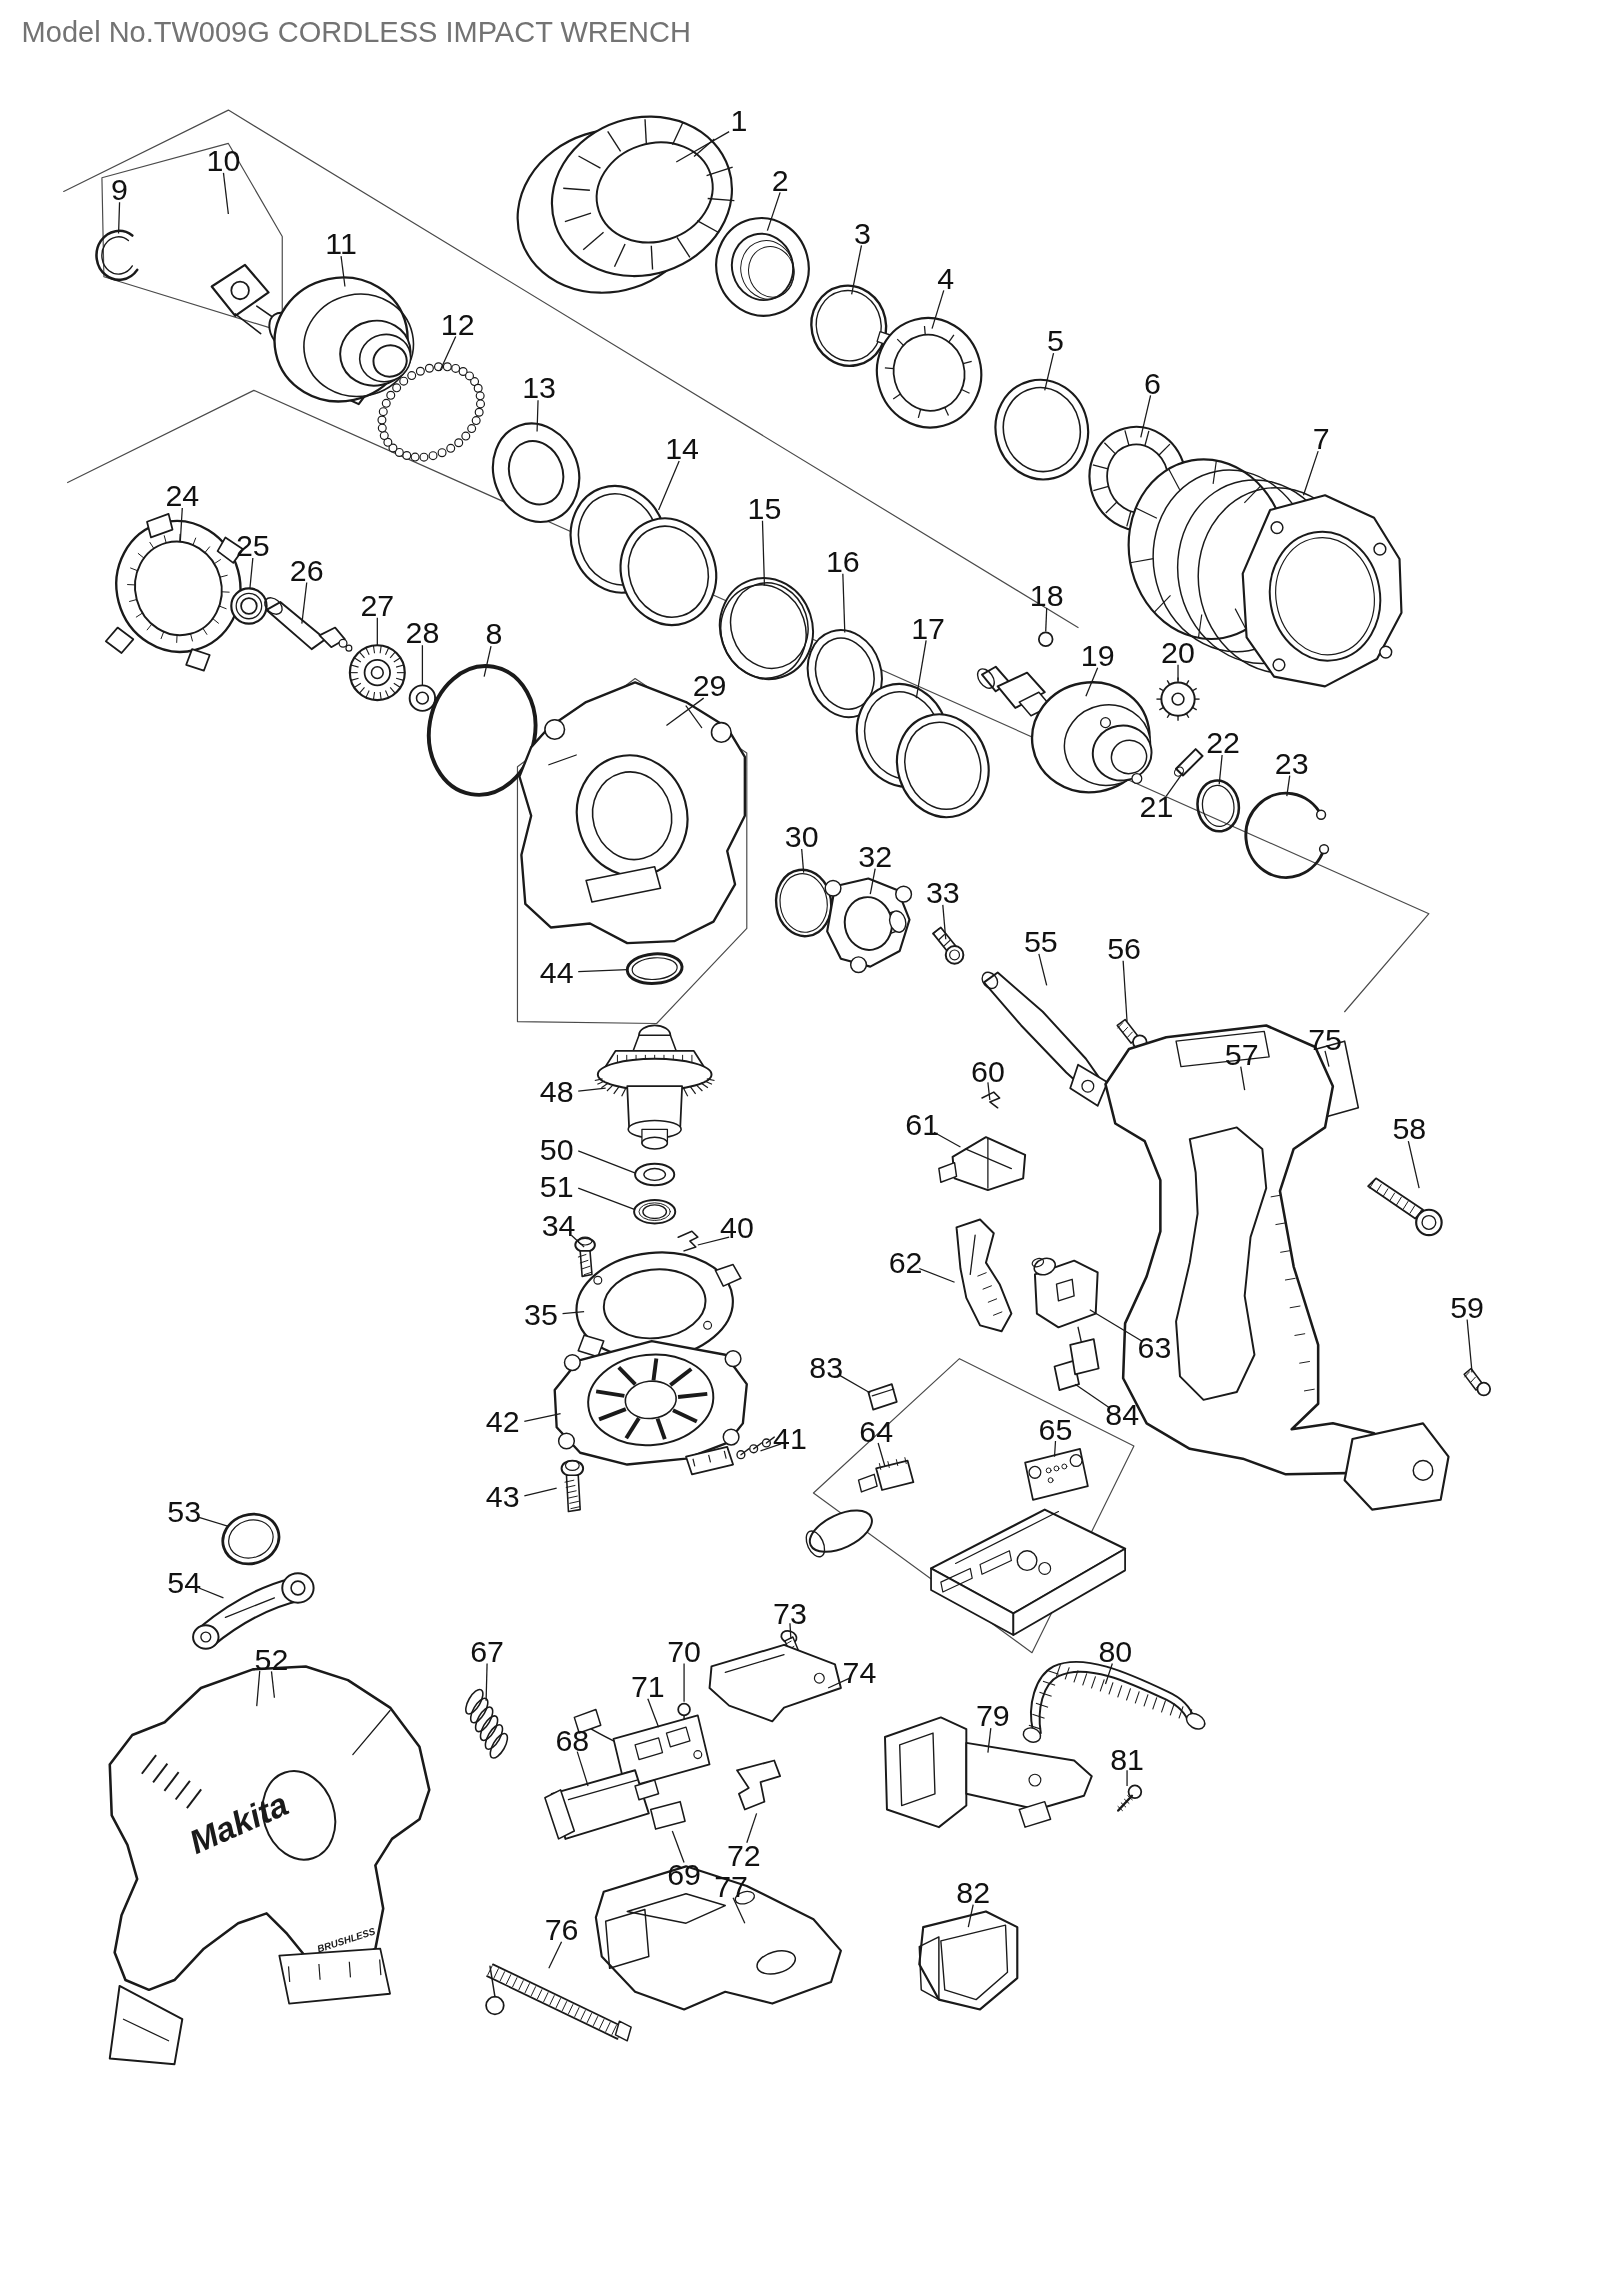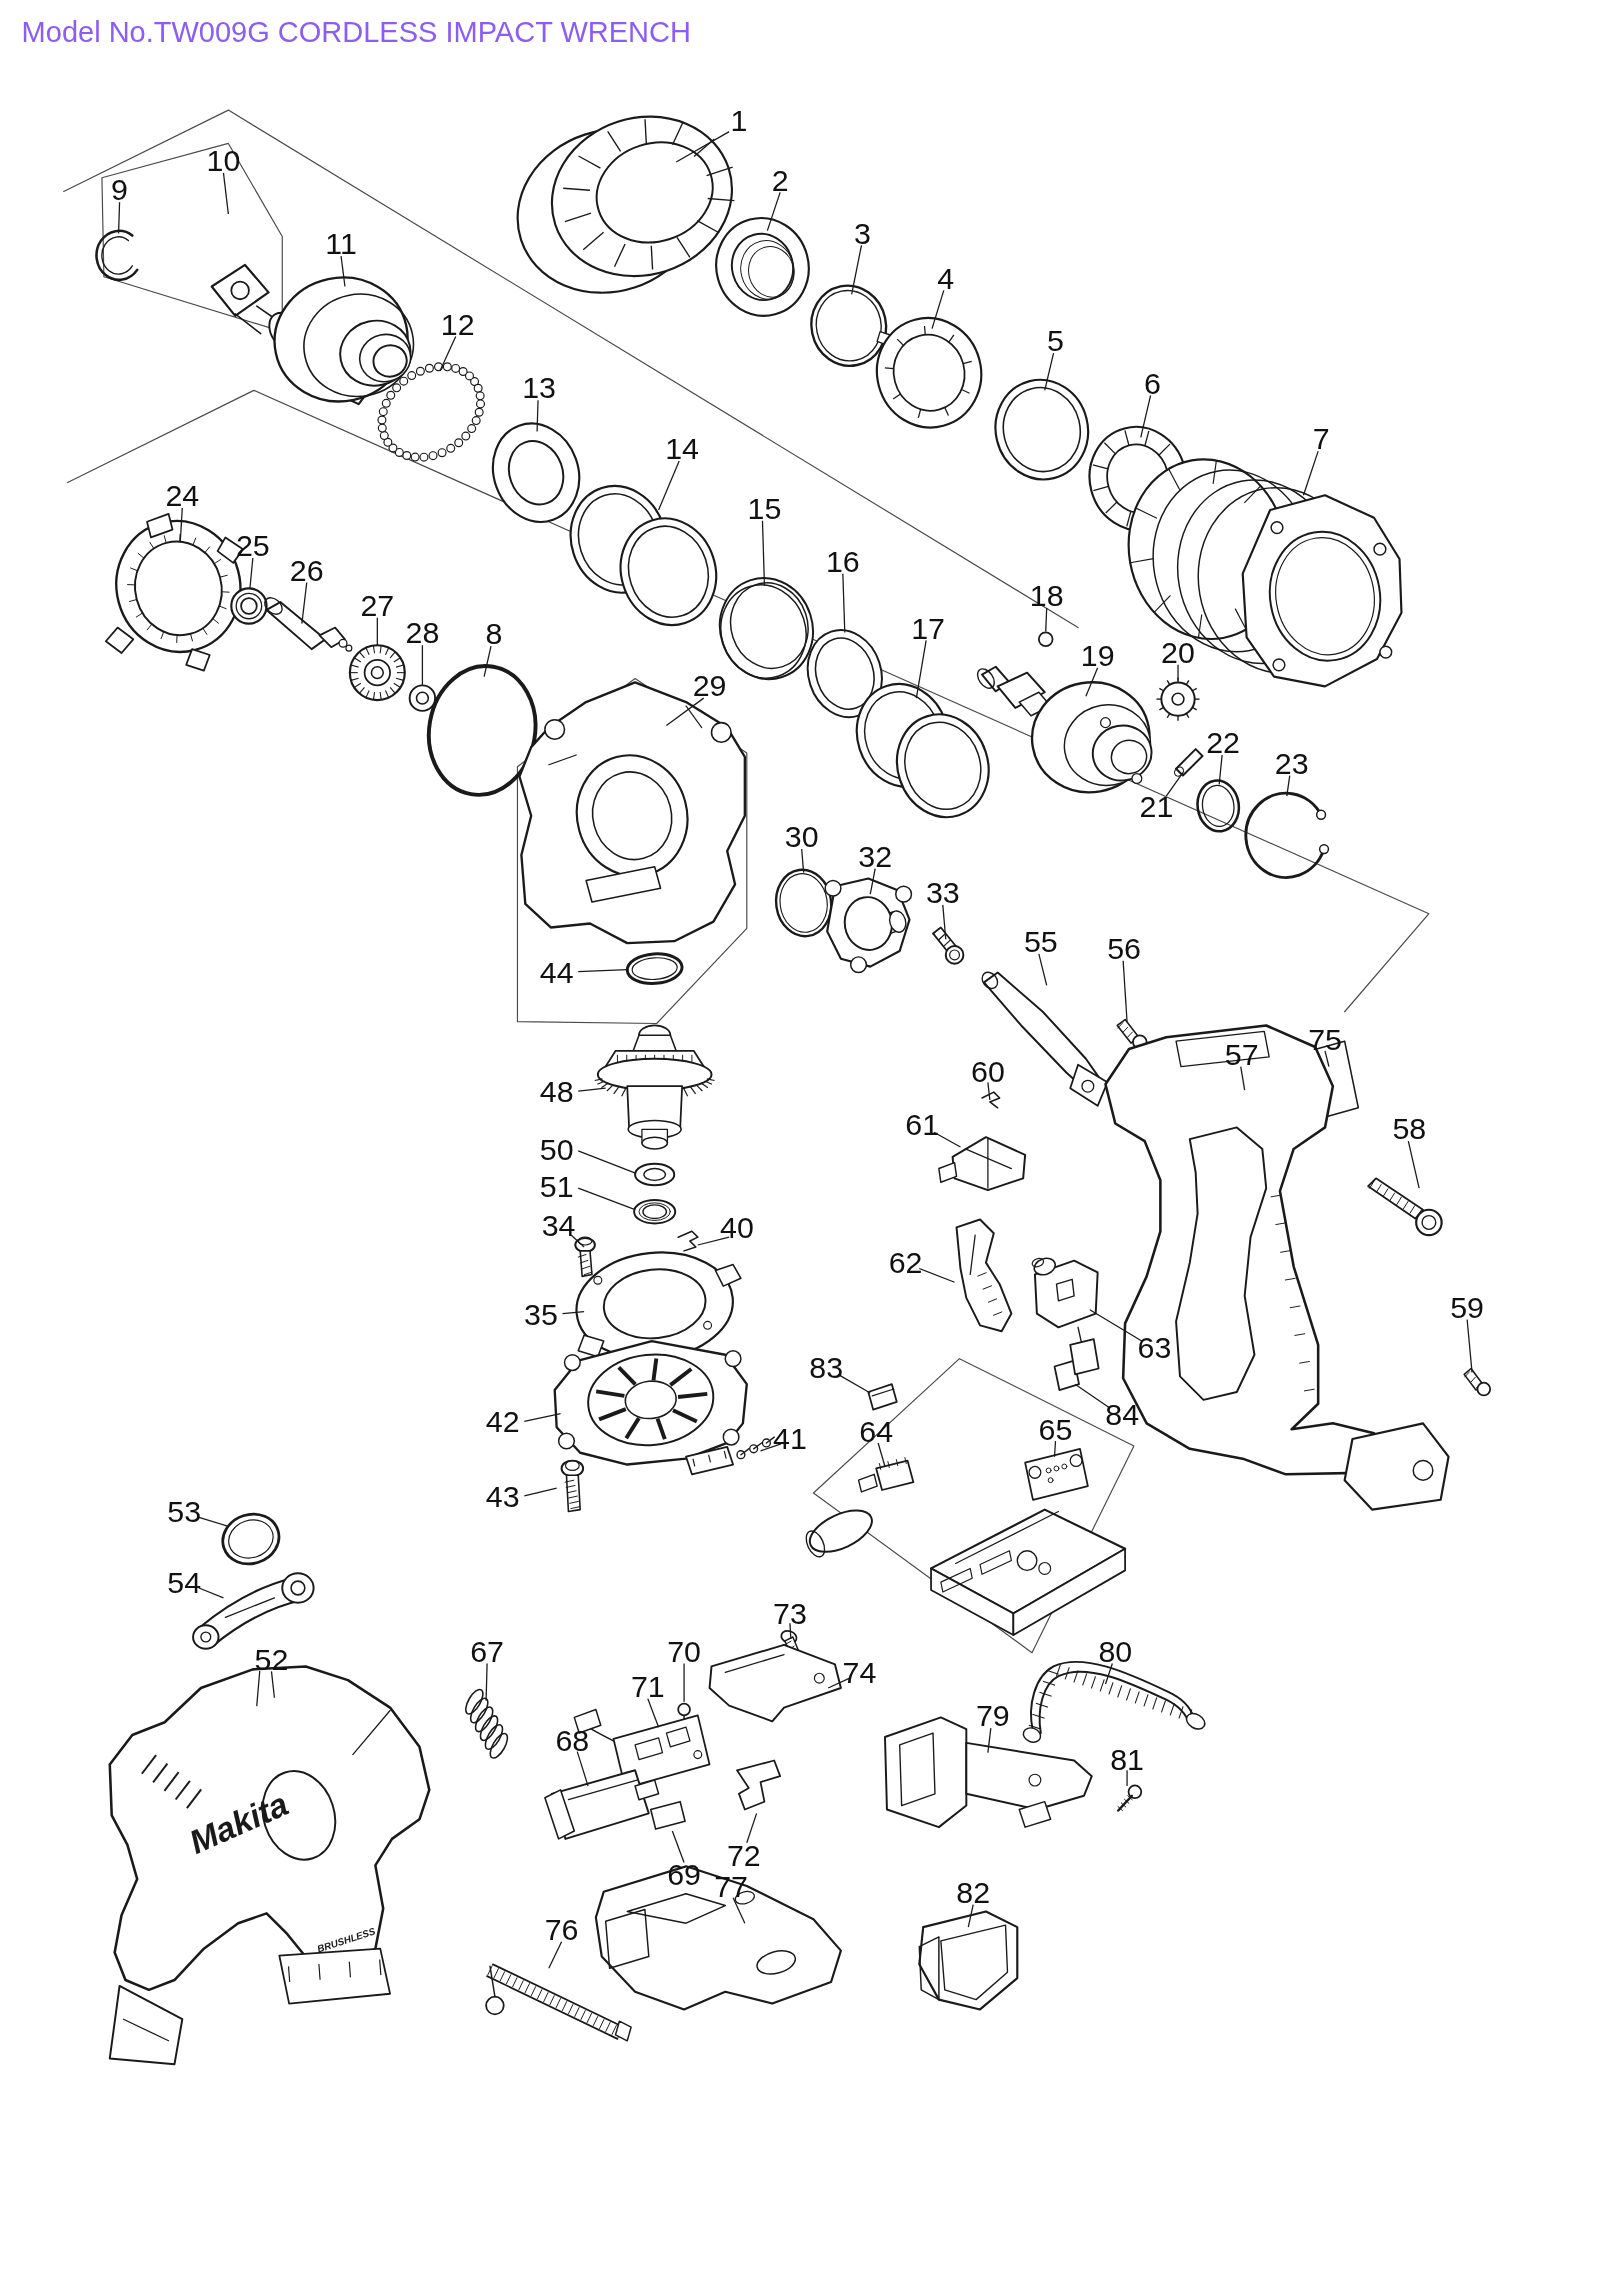--- a/index.html
+++ b/index.html
@@ -1,17 +1,17 @@
 <!DOCTYPE html>
 <html><head>
 <meta charset="utf-8">
 <style>
   html,body{margin:0;padding:0;background:#fff;}
   body{width:1621px;height:2293px;position:relative;font-family:"Liberation Sans",sans-serif;}
-  .title{position:absolute;left:21.6px;top:15.7px;font-size:29px;color:#8b5cf6;letter-spacing:0px;}
+  .title{position:absolute;left:21.6px;top:15.7px;font-size:29px;color:#737373;letter-spacing:0px;}
   svg{position:absolute;left:0;top:0;}
   svg text.lbl{font-family:"Liberation Sans",sans-serif;font-size:31px;fill:#111;}
   svg text.brand{font-family:"Liberation Sans",sans-serif;}
 </style>
 </head>
 <body>
 
 <header class="title">Model No.TW009G CORDLESS IMPACT WRENCH</header>
 
 <svg id="diagram" xmlns="http://www.w3.org/2000/svg" width="1621" height="2293" viewBox="0 0 1654 2339">

